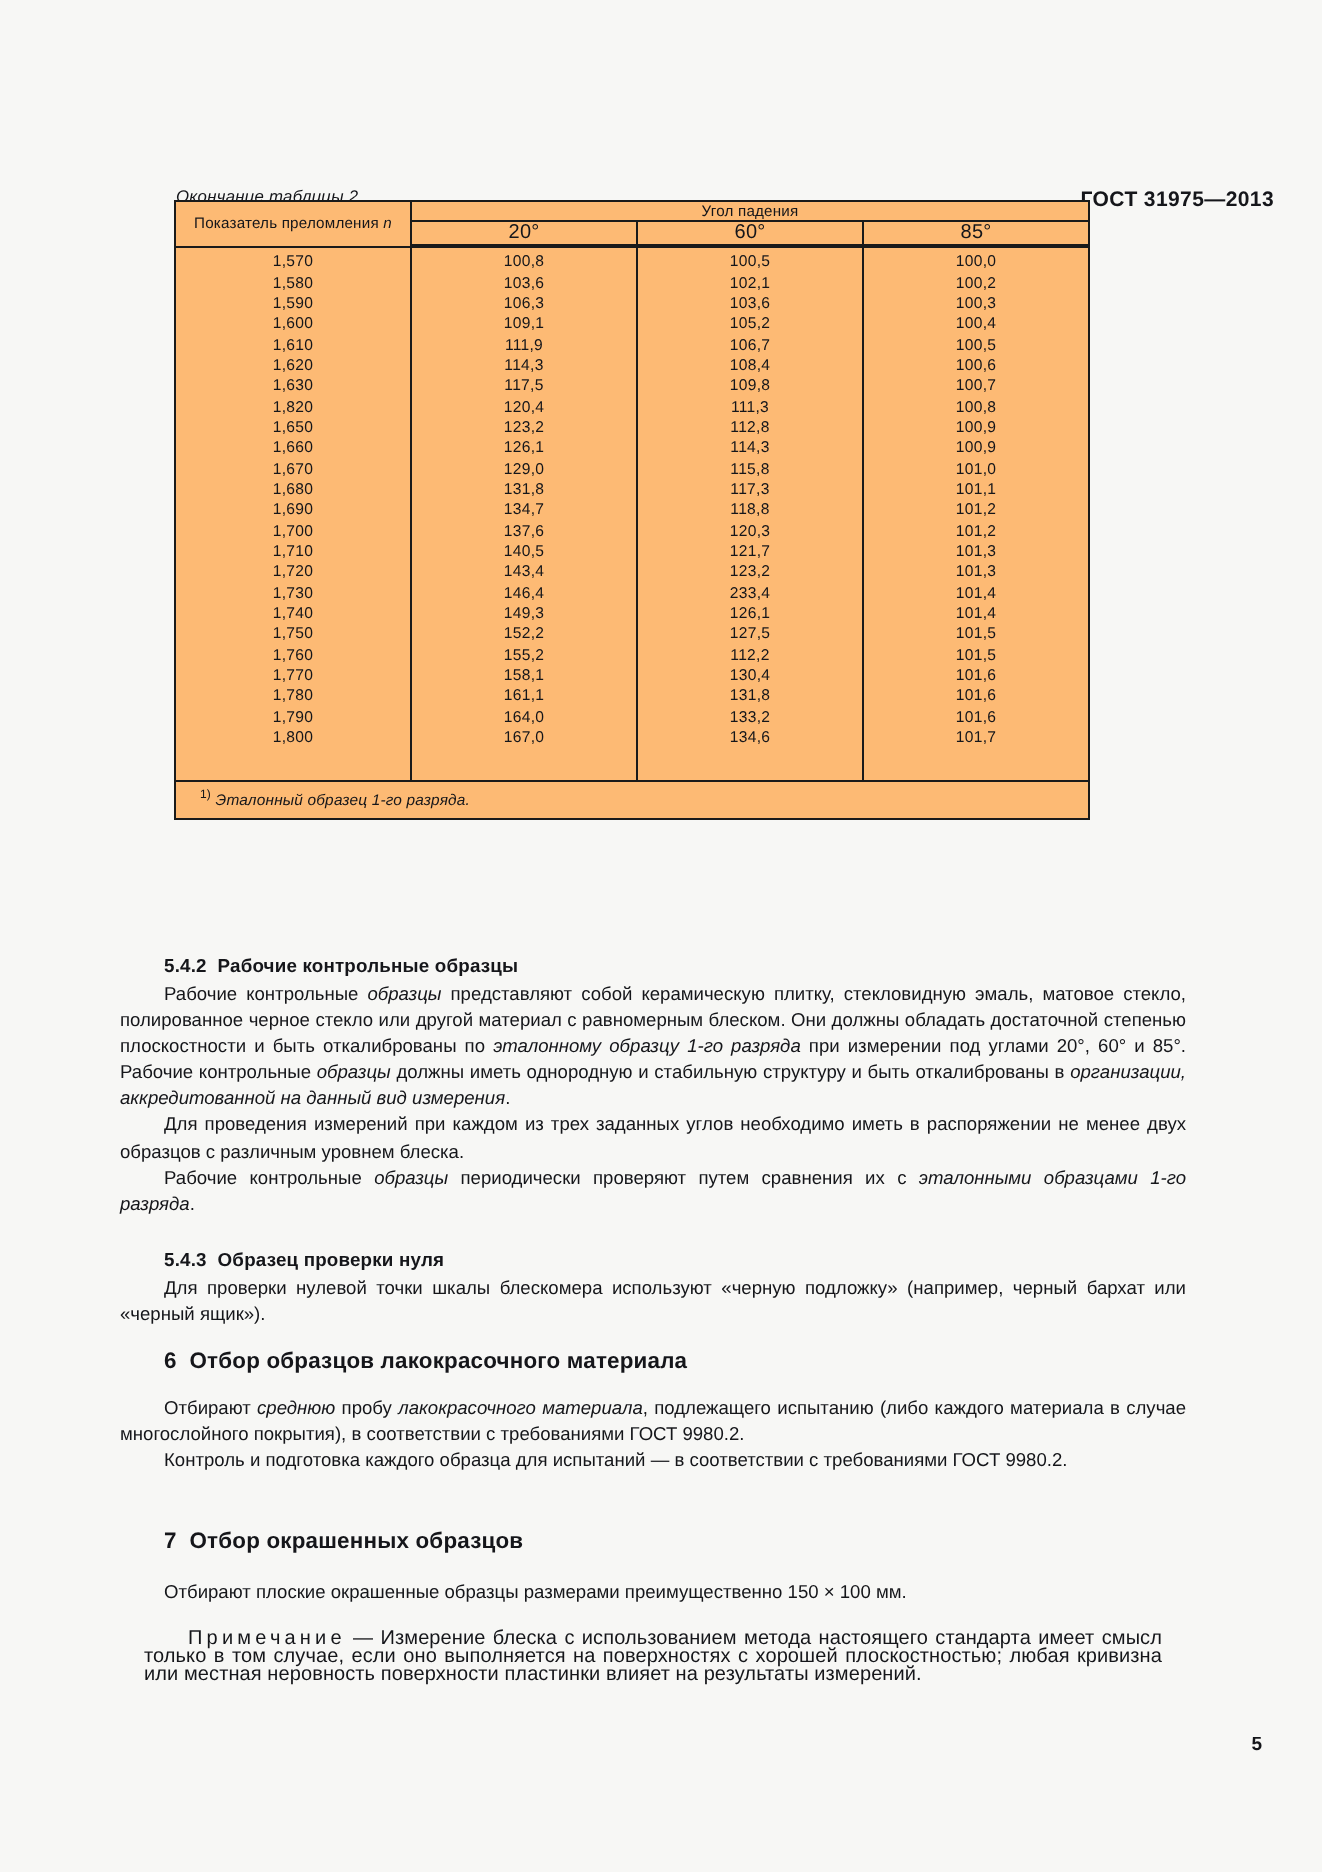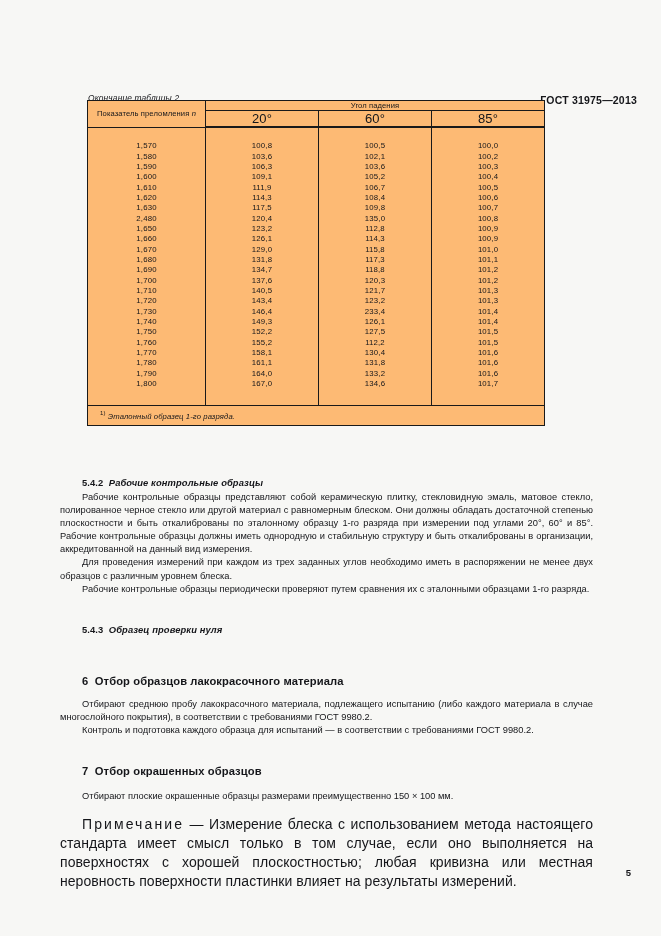--- a/index.html
+++ b/index.html
@@ -70,39 +70,39 @@
     letter-spacing: 0.1px;
   }
   .th-main .ital { font-style: italic; }
   .th-group {
     font-size: 7.6px;
     text-align: center;
     padding: 6px 2px 6px;
     letter-spacing: 0.1px;
   }
   .th-sub {
-    font-size: 13px;
+    font-size: 10px;
     padding: 7px 2px 7px;
     letter-spacing: 0.1px;
   }
   .head-bottom > td,
   .head-bottom > th { border-bottom-width: 2px; }
 
   .data-table tbody td {
     border-left: 1px solid #1a1a1a;
     border-right: 1px solid #1a1a1a;
     border-top: none;
     border-bottom: none;
     font-size: 7.8px;
     text-align: center;
     line-height: 1.0;
     height: 10.35px;
     letter-spacing: 0.15px;
   }
-  .data-table tbody tr:first-child td { padding-top: 13px; }
+  .data-table tbody tr:first-child td { padding-top: 2px; }
   .data-table tbody tr:last-child td { padding-bottom: 16px; }
 
   .footnote-row td {
     border: 1px solid #1a1a1a;
     border-top: 1px solid #1a1a1a;
     font-size: 7.7px;
     font-style: italic;
     text-align: left;
     padding: 4px 0 4px 12px;
     height: auto;
@@ -115,41 +115,41 @@
     position: absolute;
     left: 60px;
     width: 533px;
   }
   .heading-sub {
     font-size: 9.4px;
     font-weight: bold;
     margin: 0;
     letter-spacing: 0.1px;
   }
-  .heading-sub .ital { font-style: italic; }
+  .heading-sub .ital { }
   .heading-main {
     font-size: 11.2px;
     font-weight: bold;
     margin: 0;
     letter-spacing: 0.1px;
   }
   p.para {
     font-size: 9.3px;
     line-height: 13.1px;
     margin: 0;
     text-align: justify;
     text-justify: inter-word;
     letter-spacing: 0.0px;
   }
   p.para.indent { text-indent: 22px; }
-  p.para .ital { }
+  p.para .ital { font-style: italic; }
   p.note {
-    font-size: 14px;
-    line-height: 19px;
-    margin: 0;
+    font-size: 10px;
+    line-height: 9px;
+    margin: 12px;
     text-align: justify;
     text-indent: 22px;
     letter-spacing: 0.05px;
   }
   .spaced {
     letter-spacing: 2.1px;
   }
 
   
   .page-number {
@@ -224,23 +224,23 @@
           <td>108,4</td>
           <td>100,6</td>
         </tr>
         <tr>
           <td>1,630</td>
           <td>117,5</td>
           <td>109,8</td>
           <td>100,7</td>
         </tr>
         <tr>
-          <td>2,480</td>
+          <td>1,820</td>
           <td>120,4</td>
-          <td>135,0</td>
+          <td>111,3</td>
           <td>100,8</td>
         </tr>
         <tr>
           <td>1,650</td>
           <td>123,2</td>
           <td>112,8</td>
           <td>100,9</td>
         </tr>
         <tr>
           <td>1,660</td>
@@ -342,20 +342,21 @@
 
   <div class="body-block" style="top: 477px;">
     <h3 class="heading-sub" style="margin-left:22px;"><span>5.4.2</span>&nbsp;&nbsp;<span class="ital">Рабочие контрольные образцы</span></h3>
     <p class="para indent" style="margin-top:3px;"><span>Рабочие контрольные </span><span class="ital">образцы</span><span> представляют собой керамическую плитку, стекловидную эмаль, матовое стекло, полированное черное стекло или другой материал с равномерным блеском. Они должны обладать достаточной степенью плоскостности и быть откалиброваны по </span><span class="ital">эталонному образцу 1-го разряда</span><span> при измерении под углами 20°, 60° и 85°. Рабочие контрольные </span><span class="ital">образцы</span><span> должны иметь однородную и стабильную структуру и быть откалиброваны в </span><span class="ital">организации, аккредитованной на данный вид измерения</span><span>.</span></p>
     <p class="para indent">Для проведения измерений при каждом из трех заданных углов необходимо иметь в распоряжении не менее двух образцов с различным уровнем блеска.</p>
     <p class="para indent"><span>Рабочие контрольные </span><span class="ital">образцы</span><span> периодически проверяют путем сравнения их с </span><span class="ital">эталонными образцами 1-го разряда</span><span>.</span></p>
   </div>
 
   <div class="body-block" style="top: 624px;">
     <h3 class="heading-sub" style="margin-left:22px;"><span>5.4.3</span>&nbsp;&nbsp;<span class="ital">Образец проверки нуля</span></h3>
+    <p class="para indent" style="margin-top:3px;">Для проверки нулевой точки шкалы блескомера используют «черную подложку» (например, черный бархат или «черный ящик»).</p>
   </div>
 
   <div class="body-block" style="top: 675px;">
     <h2 class="heading-main" style="margin-left:22px;"><span>6</span>&nbsp;&nbsp;<span>Отбор образцов лакокрасочного материала</span></h2>
     <p class="para indent" style="margin-top:11px;"><span>Отбирают </span><span class="ital">среднюю</span><span> пробу </span><span class="ital">лакокрасочного материала</span><span>, подлежащего испытанию (либо каждого материала в случае многослойного покрытия), в соответствии с требованиями ГОСТ 9980.2.</span></p>
     <p class="para indent">Контроль и подготовка каждого образца для испытаний — в соответствии с требованиями ГОСТ 9980.2.</p>
   </div>
 
   <div class="body-block" style="top: 765px;">
     <h2 class="heading-main" style="margin-left:22px;"><span>7</span>&nbsp;&nbsp;<span>Отбор окрашенных образцов</span></h2>

